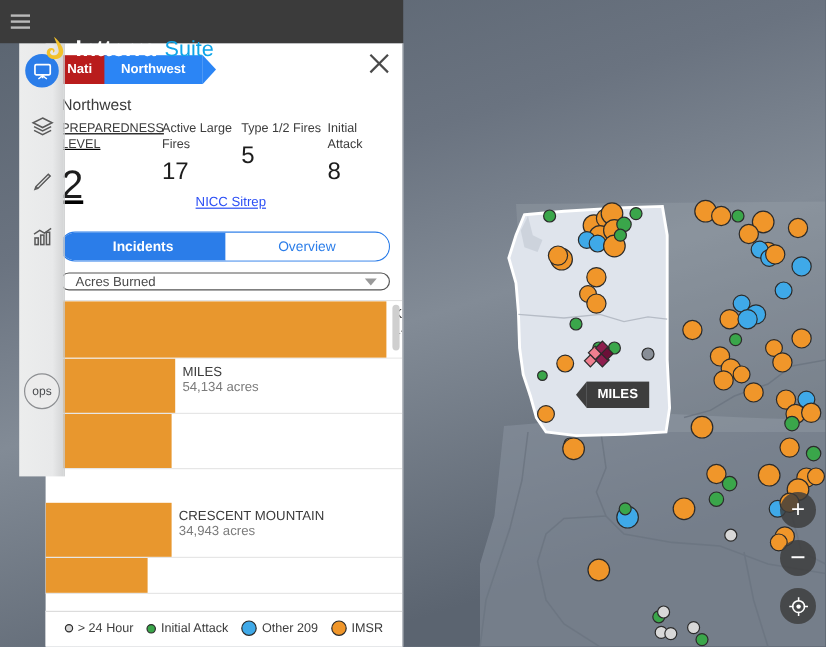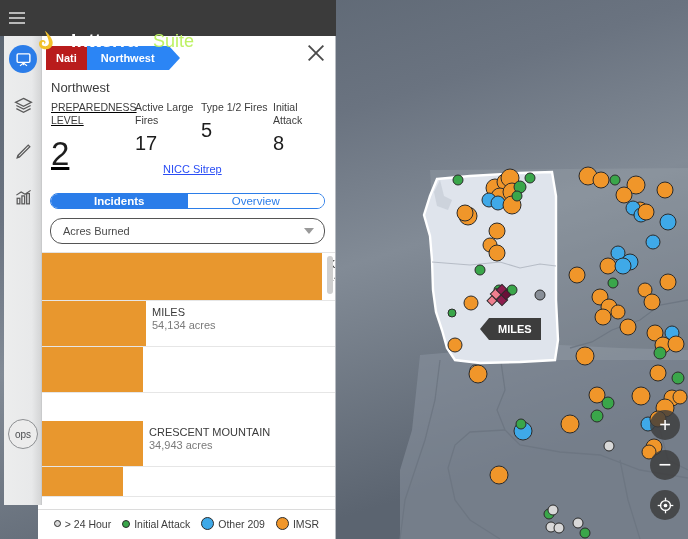--- a/index.html
+++ b/index.html
@@ -32,29 +32,29 @@
     display: flex; align-items: center;
     z-index: 40;
   }
   .hamburger {
     width: 34px; height: 36px;
     display: flex; flex-direction: column;
     justify-content: center; align-items: center; gap: 3px;
     cursor: pointer;
   }
   .hamburger span { display:block; width: 16px; height: 2px; background: #b9b9b9; }
-  .brand { display: flex; align-items: baseline; gap: 15px; margin-top: 41px; }
+  .brand { display: flex; align-items: baseline; gap: 7px; margin-top: 41px; }
   .brand-logo { width: 22px; height: 22px; position: relative; top: 4px; }
   .brand-name { color: #fff; font-size: 19px; font-weight: bold; letter-spacing: .2px; }
-  .brand-suite { color: #bef264; font-size: 18px; font-weight: normal; }
+  .brand-suite { color: #0ea5e9; font-size: 18px; font-weight: normal; }
 
   
   .rail {
-    position: absolute; left: 4px; top: 36px;
-    width: 38px; height: 469px;
+    position: absolute; left: 16px; top: 36px;
+    width: 38px; height: 361px;
     background: linear-gradient(90deg,#eceded 0%, #e8e9ea 75%, #d4d5d6 100%);
     border-right: 1px solid #c9cacb;
     z-index: 35;
   }
   .rail-item {
     width: 38px; height: 46px;
     display: flex; align-items: center; justify-content: center;
     cursor: pointer;
   }
   .rail-item.active .rail-badge {
@@ -123,34 +123,34 @@
     font-size: 20px; color: #1d1d1d; margin-top: 4px; line-height: 24px;
   }
   .stat-prep .stat-value { font-size: 33px; line-height: 36px; margin-top: 9px; }
   .sitrep-link {
     position: absolute; left: 125px; top: 62px;
     font-size: 11px; color: #2b4ef5; text-decoration: underline; cursor: pointer;
   }
 
   .toggle-row { padding: 4px 10px 0 12px; }
   .toggle {
-    display: flex; height: 16px;
+    display: flex; height: 25px;
     border: 1px solid #2b7de9; border-radius: 13px;
     overflow: hidden;
   }
   .toggle-btn {
     flex: 1; display: flex; align-items: center; justify-content: center;
     font-size: 11.5px; cursor: pointer;
   }
   .toggle-btn.on { background: #2b7de9; color: #fff; font-weight: bold; }
   .toggle-btn.off { background: #fff; color: #2b7de9; text-align: center; }
 
   .select-row { padding: 9px 10px 0 12px; }
   .select {
-    height: 26px; border: 1px solid #555; border-radius: 12px;
+    height: 15px; border: 1px solid #555; border-radius: 12px;
     display: flex; align-items: center; justify-content: space-between;
     padding: 0 10px 0 12px; font-size: 11px; color: #4a4a4a;
     cursor: pointer; background: #fff;
   }
   .caret {
     width: 0; height: 0;
     border-left: 5px solid transparent; border-right: 5px solid transparent;
     border-top: 6px solid #9a9a9a;
   }
 

